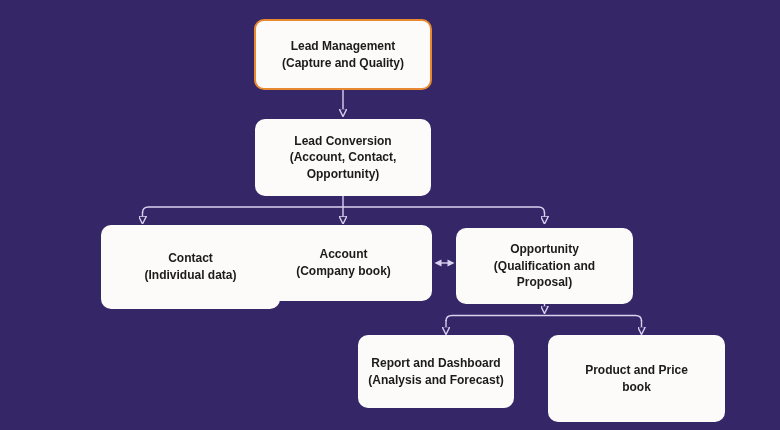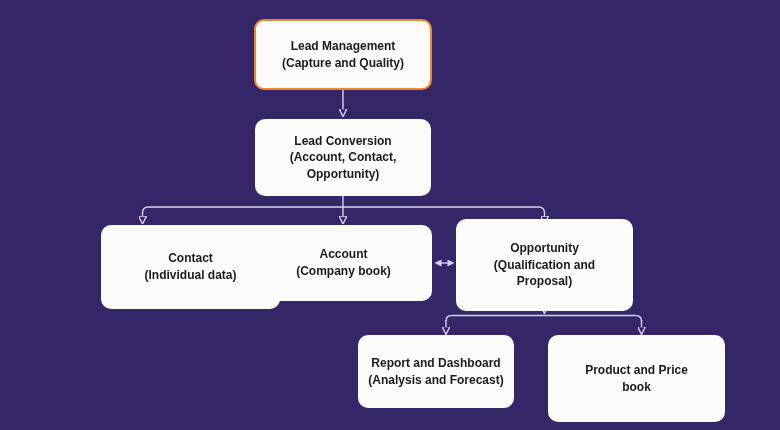--- a/index.html
+++ b/index.html
@@ -46,21 +46,21 @@
     line-height: 1.38;
     color: var(--node-text);
     white-space: pre-line;
   }
   .node.highlighted { border: 2px solid var(--highlight-border); }
   
   #n-lead-management { left: 254px; top: 19px;  width: 178px; height: 71px; }
   #n-lead-conversion { left: 255px; top: 119px; width: 176px; height: 77px; }
   #n-contact         { left: 53px;  top: 225px; width: 179px; height: 84px; margin-left: 48px; }
   #n-account         { left: 255px; top: 225px; width: 177px; height: 76px; }
-  #n-opportunity     { left: 456px; top: 219px; width: 177px; height: 92px; }
+  #n-opportunity     { left: 456px; top: 228px; width: 177px; height: 76px; }
   #n-report-dashboard{ left: 358px; top: 335px; width: 156px; height: 73px; }
   #n-product-price   { left: 540px; top: 335px; width: 177px; height: 87px; margin-left: 8px; }
 </style>
 </head>
 <body>
 
 <div class="canvas">
 
   <svg class="connectors" viewBox="0 0 780 430" xmlns="http://www.w3.org/2000/svg">
     <defs>

